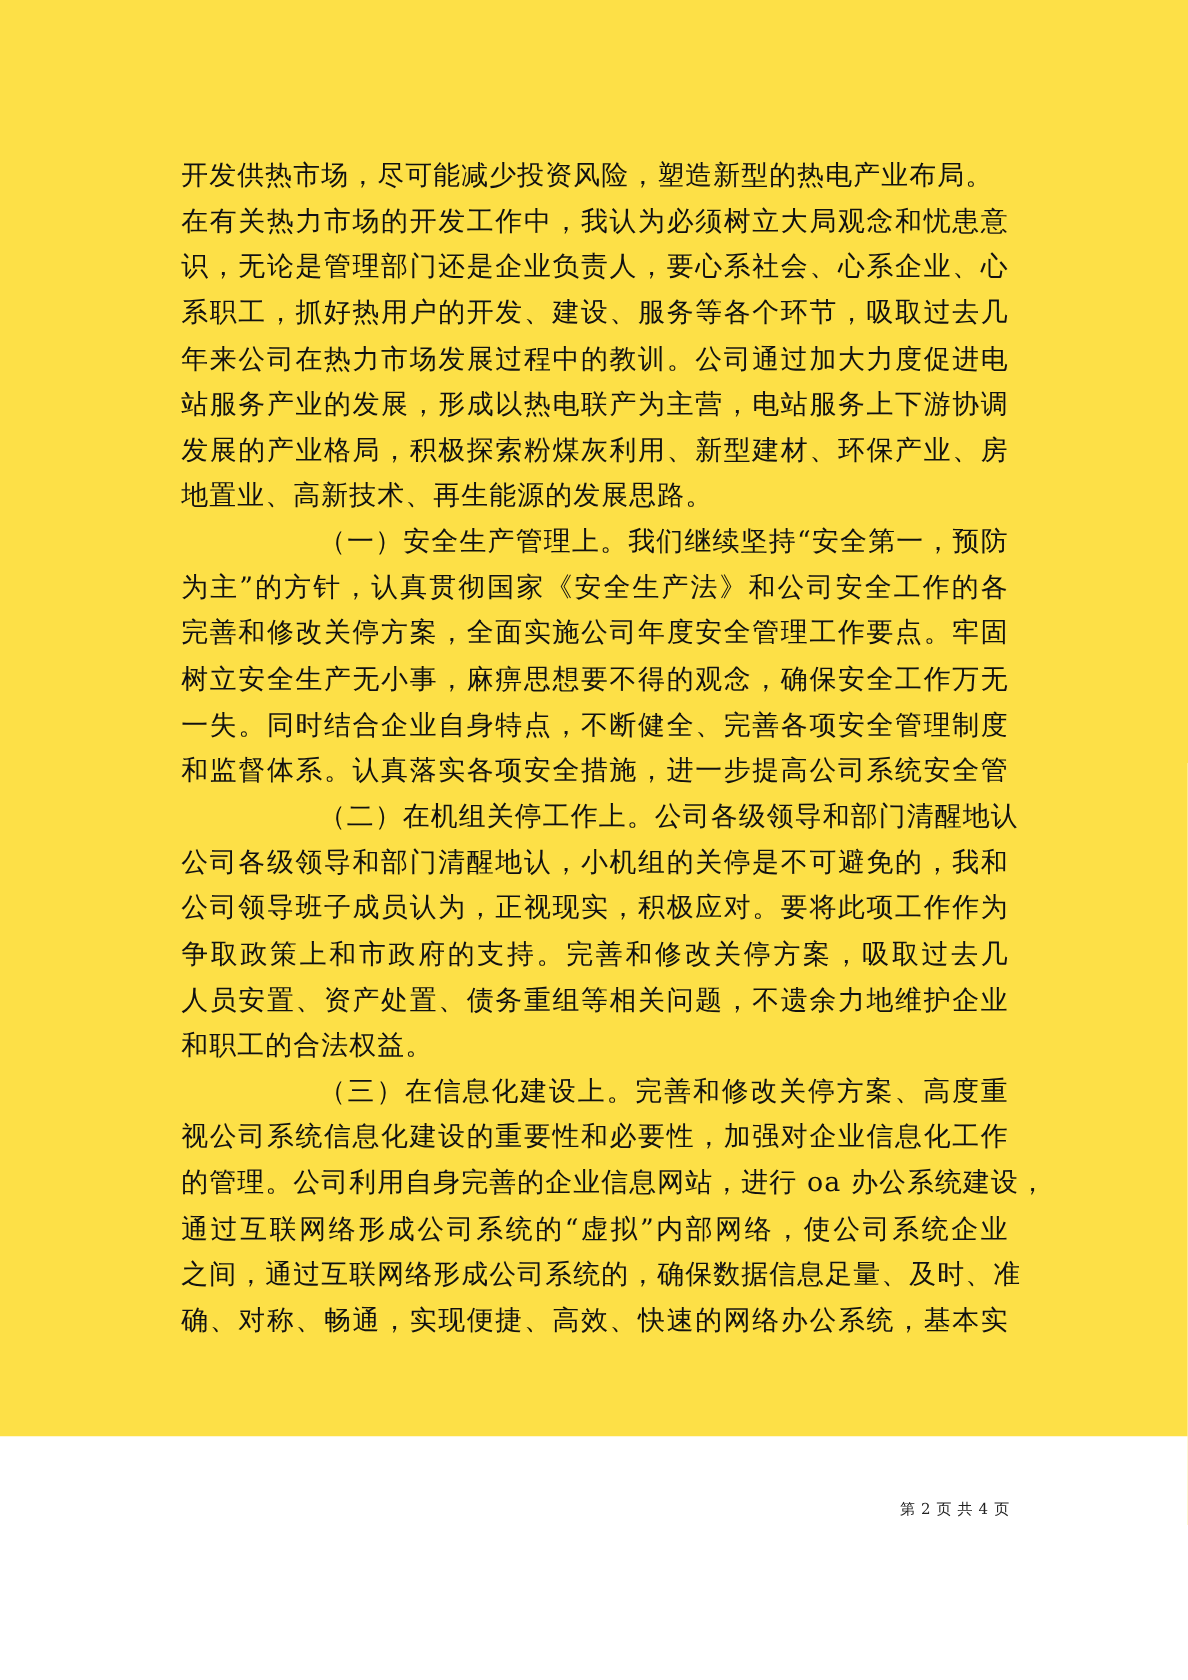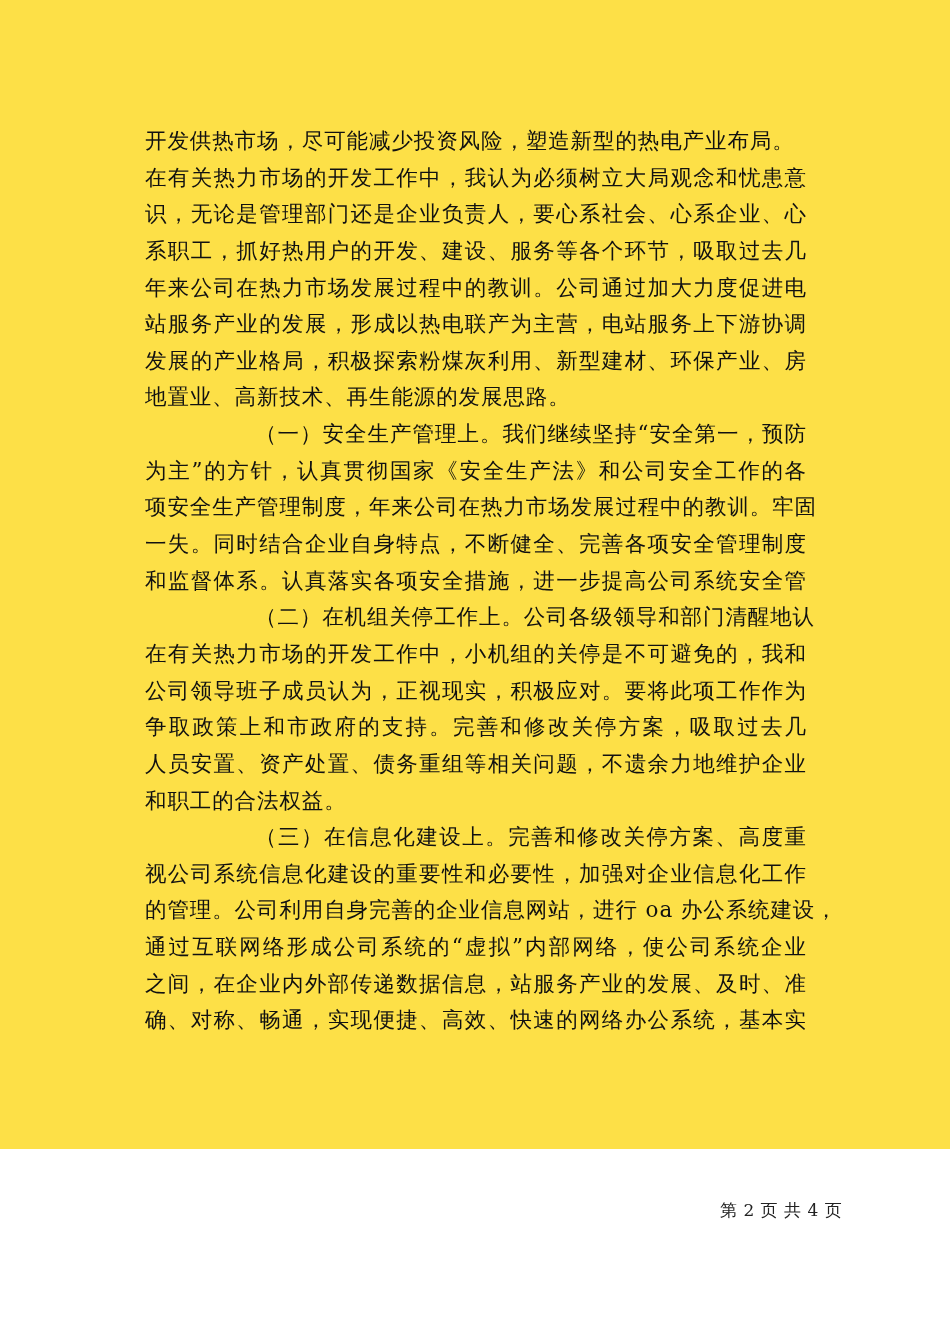--- a/index.html
+++ b/index.html
@@ -45,21 +45,21 @@
     padding-left: 82px;
     text-align-last: left;
   }
   .line.indent {
     padding-left: 110px;
   }
   .footer {
     position: absolute;
     left: 720px;
     top: 1199px;
-    font-size: 17px;
+    font-size: 12px;
     font-family: "DejaVu Serif", "Liberation Serif", serif;
     color: #222222;
     letter-spacing: 0.5px;
   }
 </style>
 </head>
 <body>
 
 <div class="page">
   <div class="content">
@@ -72,39 +72,40 @@
       <div class="line">年来公司在热力市场发展过程中的教训。公司通过加大力度促进电</div>
       <div class="line">站服务产业的发展，形成以热电联产为主营，电站服务上下游协调</div>
       <div class="line">发展的产业格局，积极探索粉煤灰利用、新型建材、环保产业、房</div>
       <div class="line last">地置业、高新技术、再生能源的发展思路。</div>
     </div>
 
 
     <div class="paragraph">
       <div class="line indent">（一）安全生产管理上。我们继续坚持“安全第一，预防</div>
       <div class="line">为主”的方针，认真贯彻国家《安全生产法》和公司安全工作的各</div>
-      <div class="line">项安全生产管理制度，年来公司在热力市场发展过程中的教训。牢固</div>
+      <div class="line">完善和修改关停方案，全面实施公司年度安全管理工作要点。牢固</div>
+      <div class="line">树立安全生产无小事，麻痹思想要不得的观念，确保安全工作万无</div>
       <div class="line">一失。同时结合企业自身特点，不断健全、完善各项安全管理制度</div>
       <div class="line">和监督体系。认真落实各项安全措施，进一步提高公司系统安全管</div>
     </div>
 
     <div class="paragraph">
       <div class="line indent">（二）在机组关停工作上。公司各级领导和部门清醒地认</div>
-      <div class="line">在有关热力市场的开发工作中，小机组的关停是不可避免的，我和</div>
+      <div class="line">公司各级领导和部门清醒地认，小机组的关停是不可避免的，我和</div>
       <div class="line">公司领导班子成员认为，正视现实，积极应对。要将此项工作作为</div>
       <div class="line">争取政策上和市政府的支持。完善和修改关停方案，吸取过去几</div>
       <div class="line">人员安置、资产处置、债务重组等相关问题，不遗余力地维护企业</div>
       <div class="line last">和职工的合法权益。</div>
     </div>
 
     <div class="paragraph">
       <div class="line indent">（三）在信息化建设上。完善和修改关停方案、高度重</div>
       <div class="line">视公司系统信息化建设的重要性和必要性，加强对企业信息化工作</div>
       <div class="line">的管理。公司利用自身完善的企业信息网站，进行 oa 办公系统建设，</div>
       <div class="line">通过互联网络形成公司系统的“虚拟”内部网络，使公司系统企业</div>
-      <div class="line">之间，在企业内外部传递数据信息，站服务产业的发展、及时、准</div>
+      <div class="line">之间，通过互联网络形成公司系统的，确保数据信息足量、及时、准</div>
       <div class="line">确、对称、畅通，实现便捷、高效、快速的网络办公系统，基本实</div>
     </div>
 
   </div>
 
   <div class="footer">第 2 页 共 4 页</div>
 </div>
 
 </body></html>

